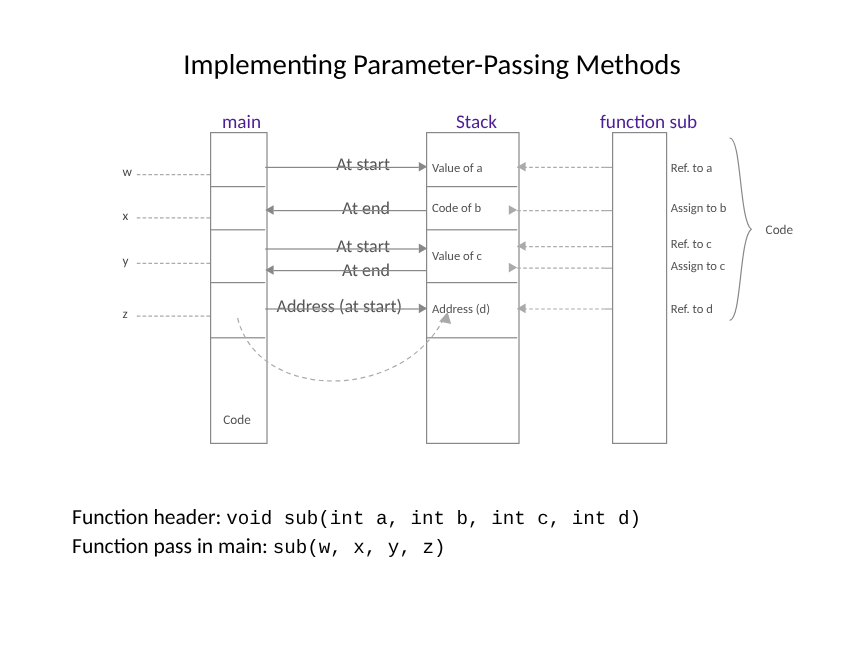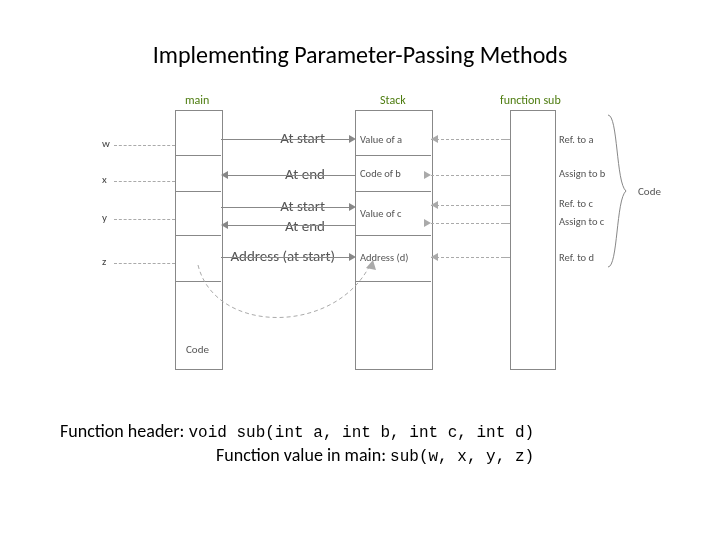--- a/index.html
+++ b/index.html
@@ -37,22 +37,22 @@
   .box {
     position: absolute;
     border: 1px solid #888;
     background: #fff;
   }
   .box-main { left: 85px; top: 15px; width: 46px; height: 258px; }
   .box-stack { left: 265px; top: 15px; width: 76px; height: 258px; }
   .box-sub { left: 420px; top: 15px; width: 44px; height: 258px; }
   .col-label {
     position: absolute;
-    font-size: 12px;
-    color: #4d7c0f;
+    font-size: 16px;
+    color: #4c1d95;
     top: -2px;
   }
   .var-label {
     position: absolute;
     font-size: 11px;
     color: #444;
     left: 12px;
   }
   .row-text {
     position: absolute;
@@ -104,21 +104,20 @@
   }
   .brace-svg {
     position: absolute;
   }
   .bottom-text {
     position: absolute;
     left: 60px;
     top: 420px;
     font-size: 18px;
     line-height: 1.3;
-    text-align: right;
   }
   .code {
     font-family: "Courier New", monospace;
     font-size: 16px;
   }
   .footer {
     position: absolute;
     bottom: 16px;
     left: 0;
     right: 0;
@@ -224,18 +223,18 @@
     </svg>
     <div class="code-label" style="left:548px; top:90px">Code</div>
 
   </div>
 
   <div class="bottom-text">
     <div>
       <span>Function header: </span><span class="code">void sub(int a, int b, int c, int d)</span>
     </div>
     <div>
-      <span>Function value in main: </span><span class="code">sub(w, x, y, z)</span>
+      <span>Function pass in main: </span><span class="code">sub(w, x, y, z)</span>
     </div>
   </div>
 
 
 </div>
 
 </body></html>

